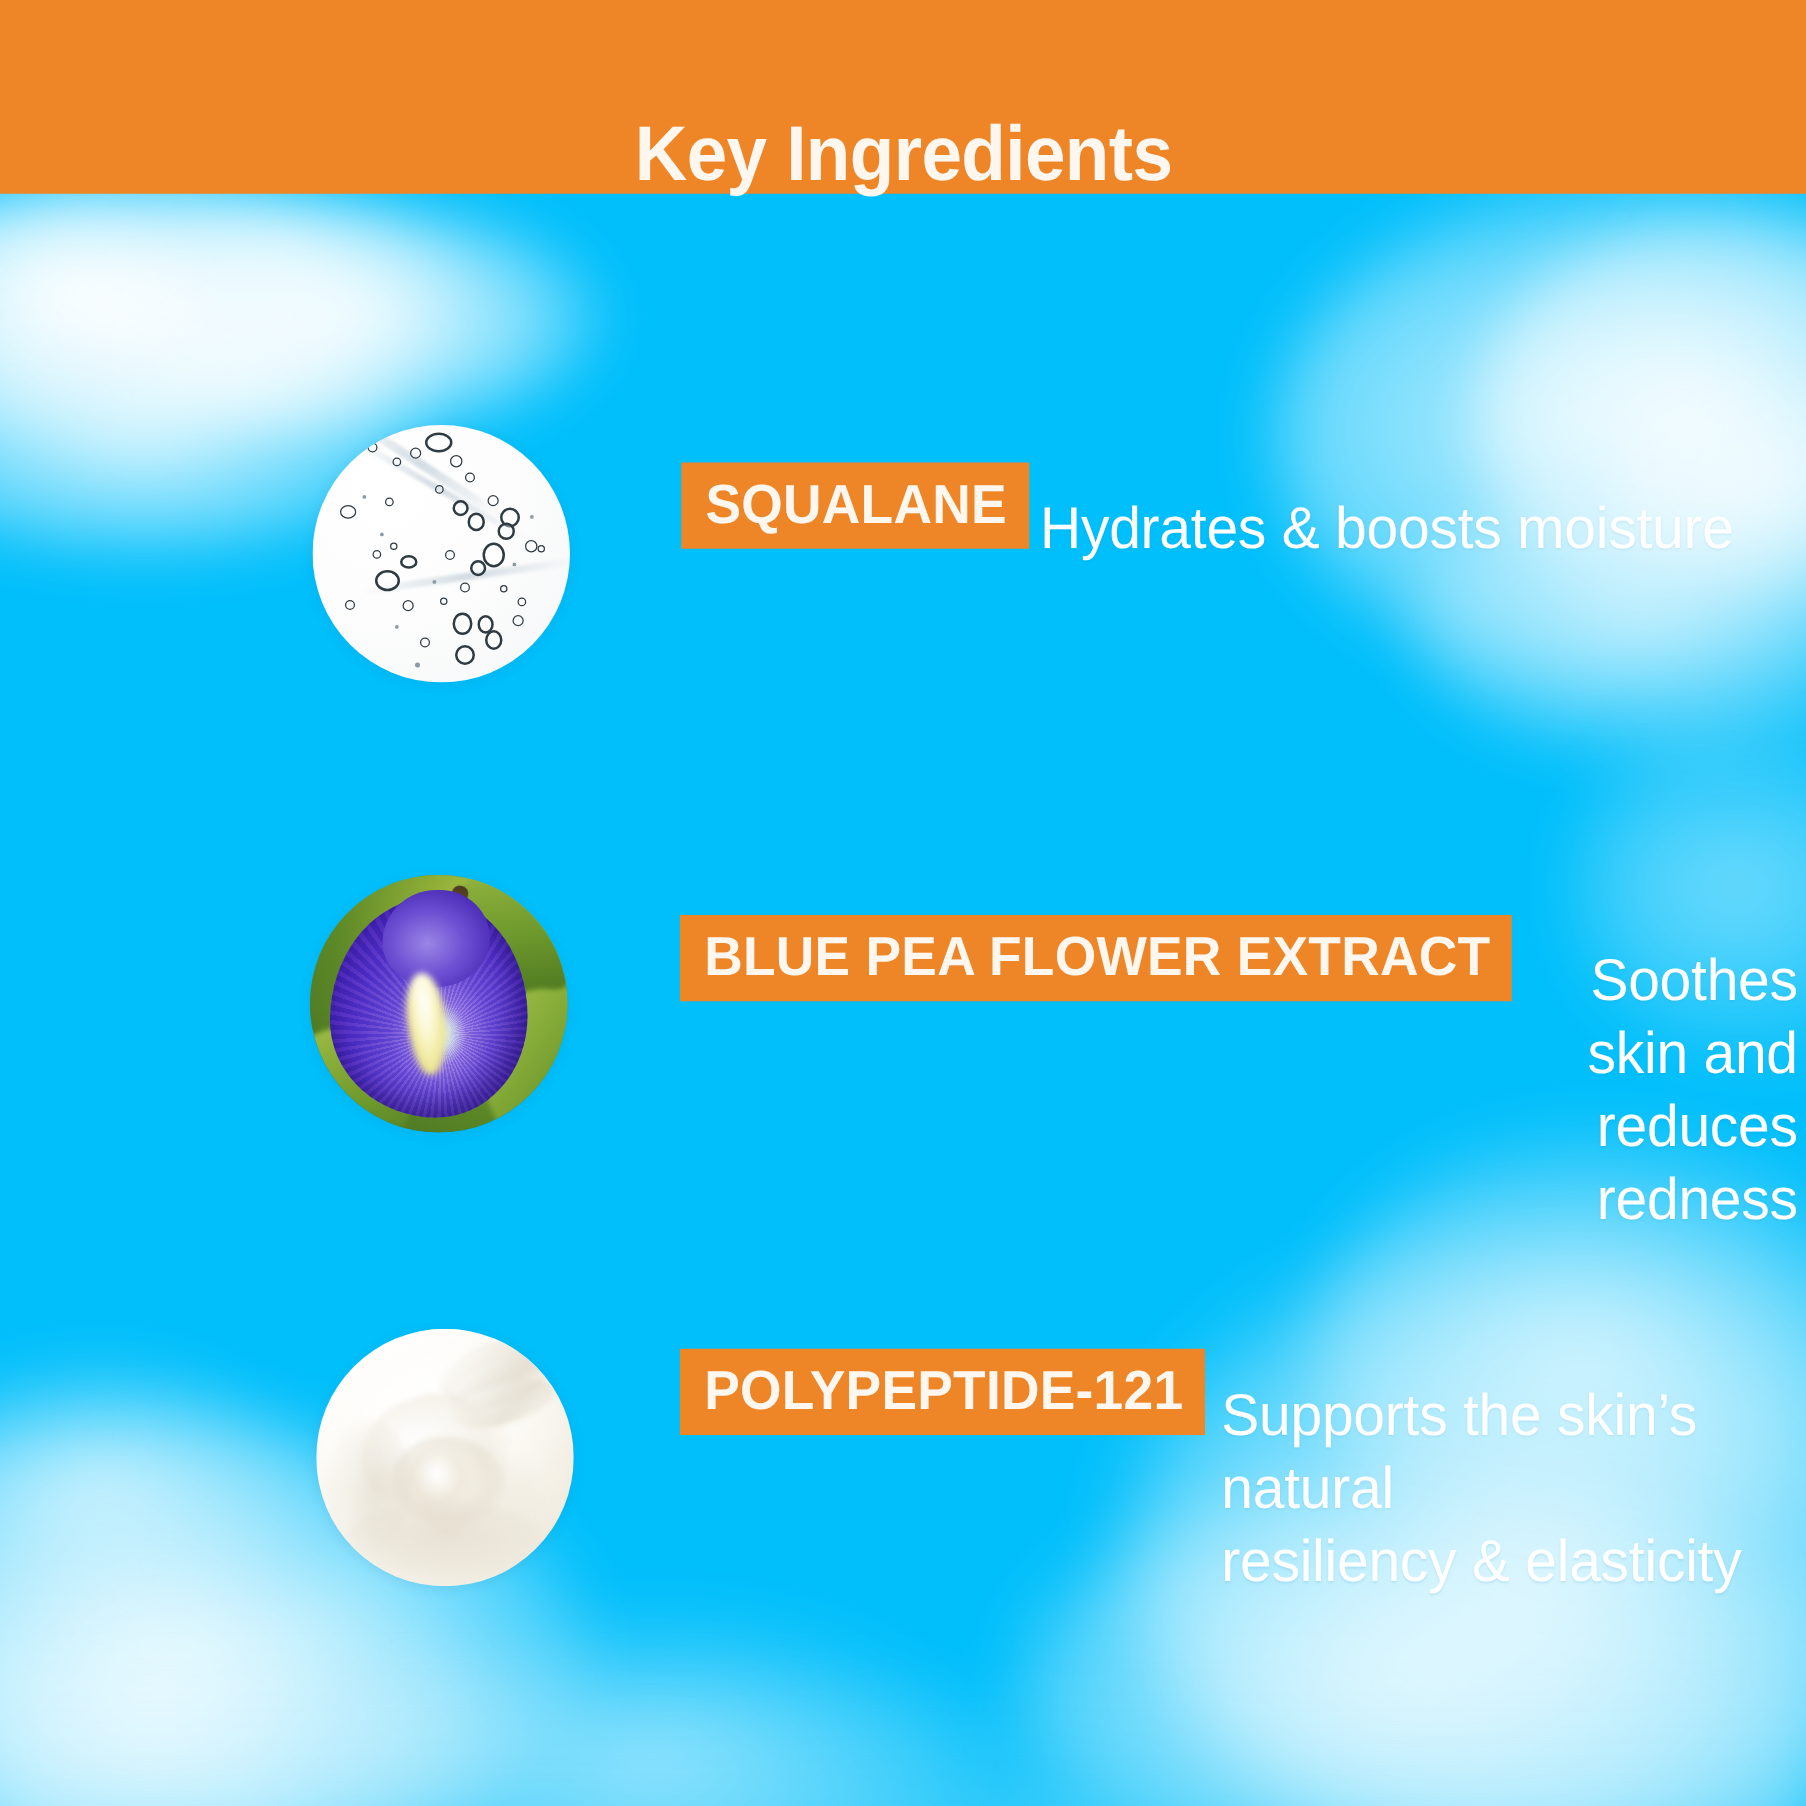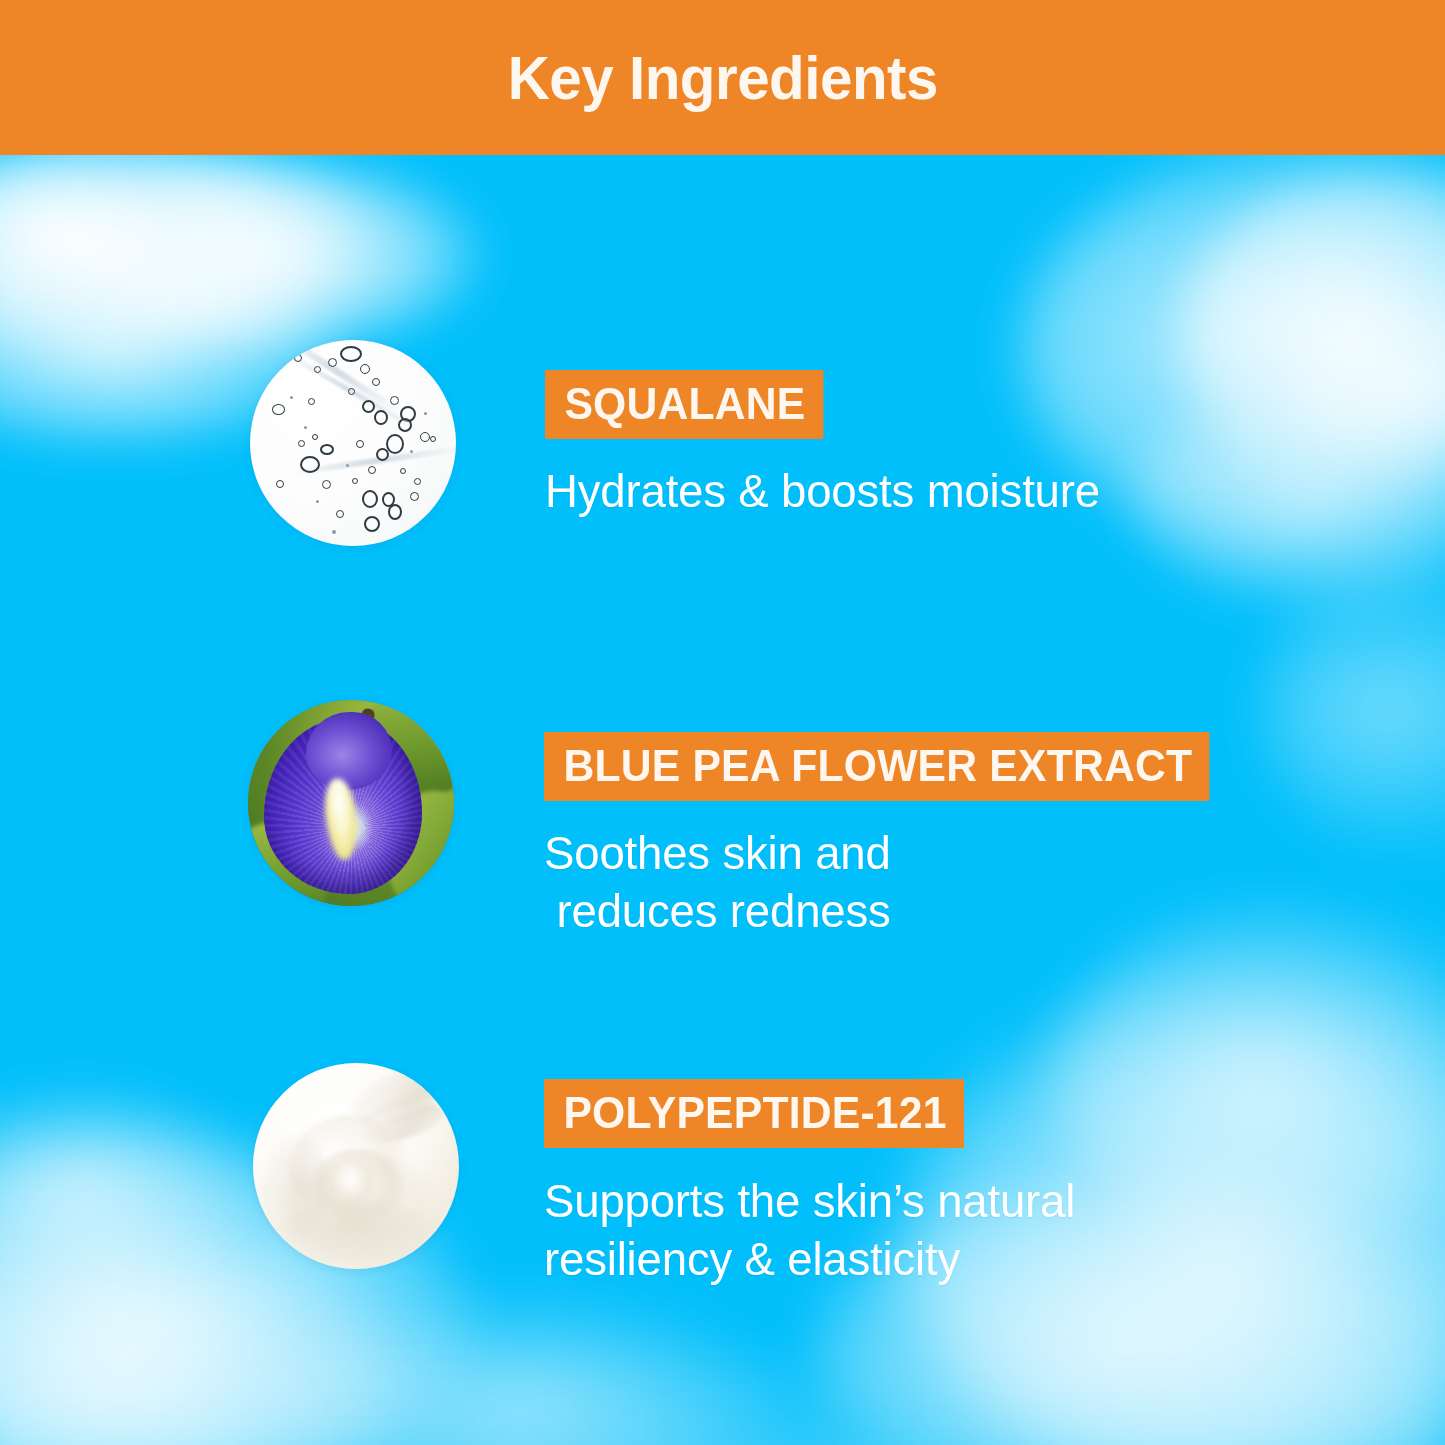--- a/index.html
+++ b/index.html
@@ -29,21 +29,21 @@
     pointer-events:none;
   }
 
   
   #header-banner {
     position:absolute;
     left:0; top:0;
     width:1445px; height:155px;
     background:#EE8527;
     display:flex;
-    align-items:center;
+    align-items:flex-end;
     justify-content:center;
     z-index:40;
   }
   #header-title {
     font-size:62px;
     font-weight:bold;
     color:#FDF7EF;
     letter-spacing:-0.5px;
     line-height:1;
     transform:scaleX(0.94);
@@ -66,21 +66,21 @@
     border-radius:50%;
     overflow:hidden;
     flex:0 0 auto;
     box-shadow:0 2px 10px rgba(0,80,140,0.10);
   }
 
   .row-text {
     margin-left:89px;
     padding-top:30px;
     display:flex;
-    flex-direction:column;
+    flex-direction:row;
     align-items:flex-start;
   }
   #row-1 .row-text { margin-left:90px; padding-top:32px;text-align:right; }
   #row-2 .row-text { margin-left:85px; padding-top:16px; }
 
   .name-badge {
     background:#EE8527;
     color:#FDF7EF;
     font-size:44px;
     font-weight:bold;

